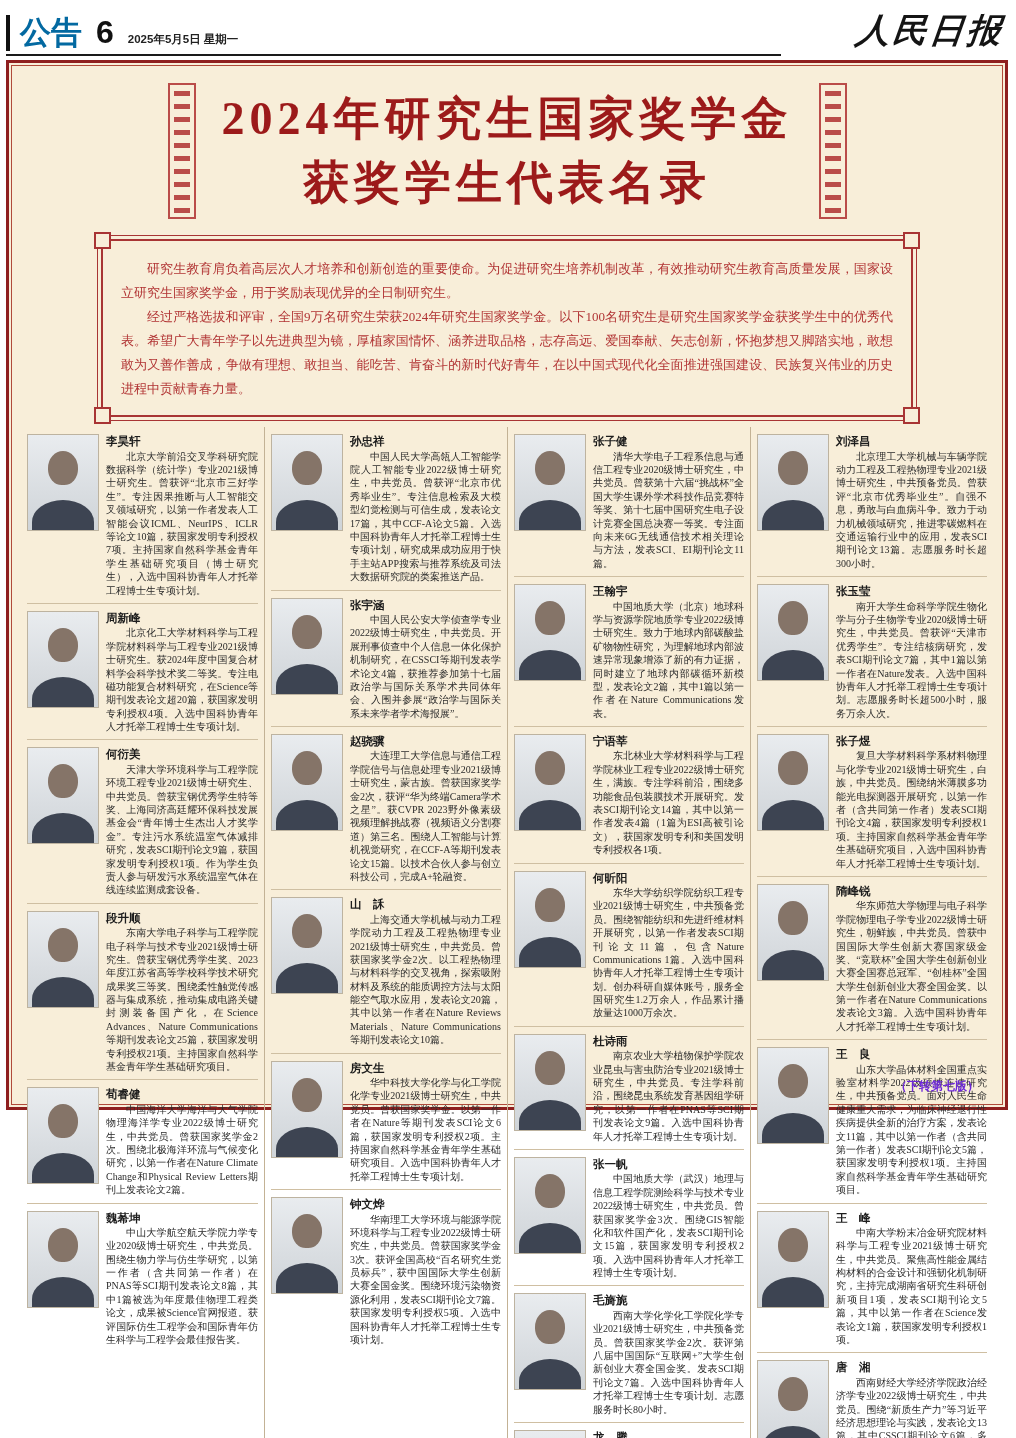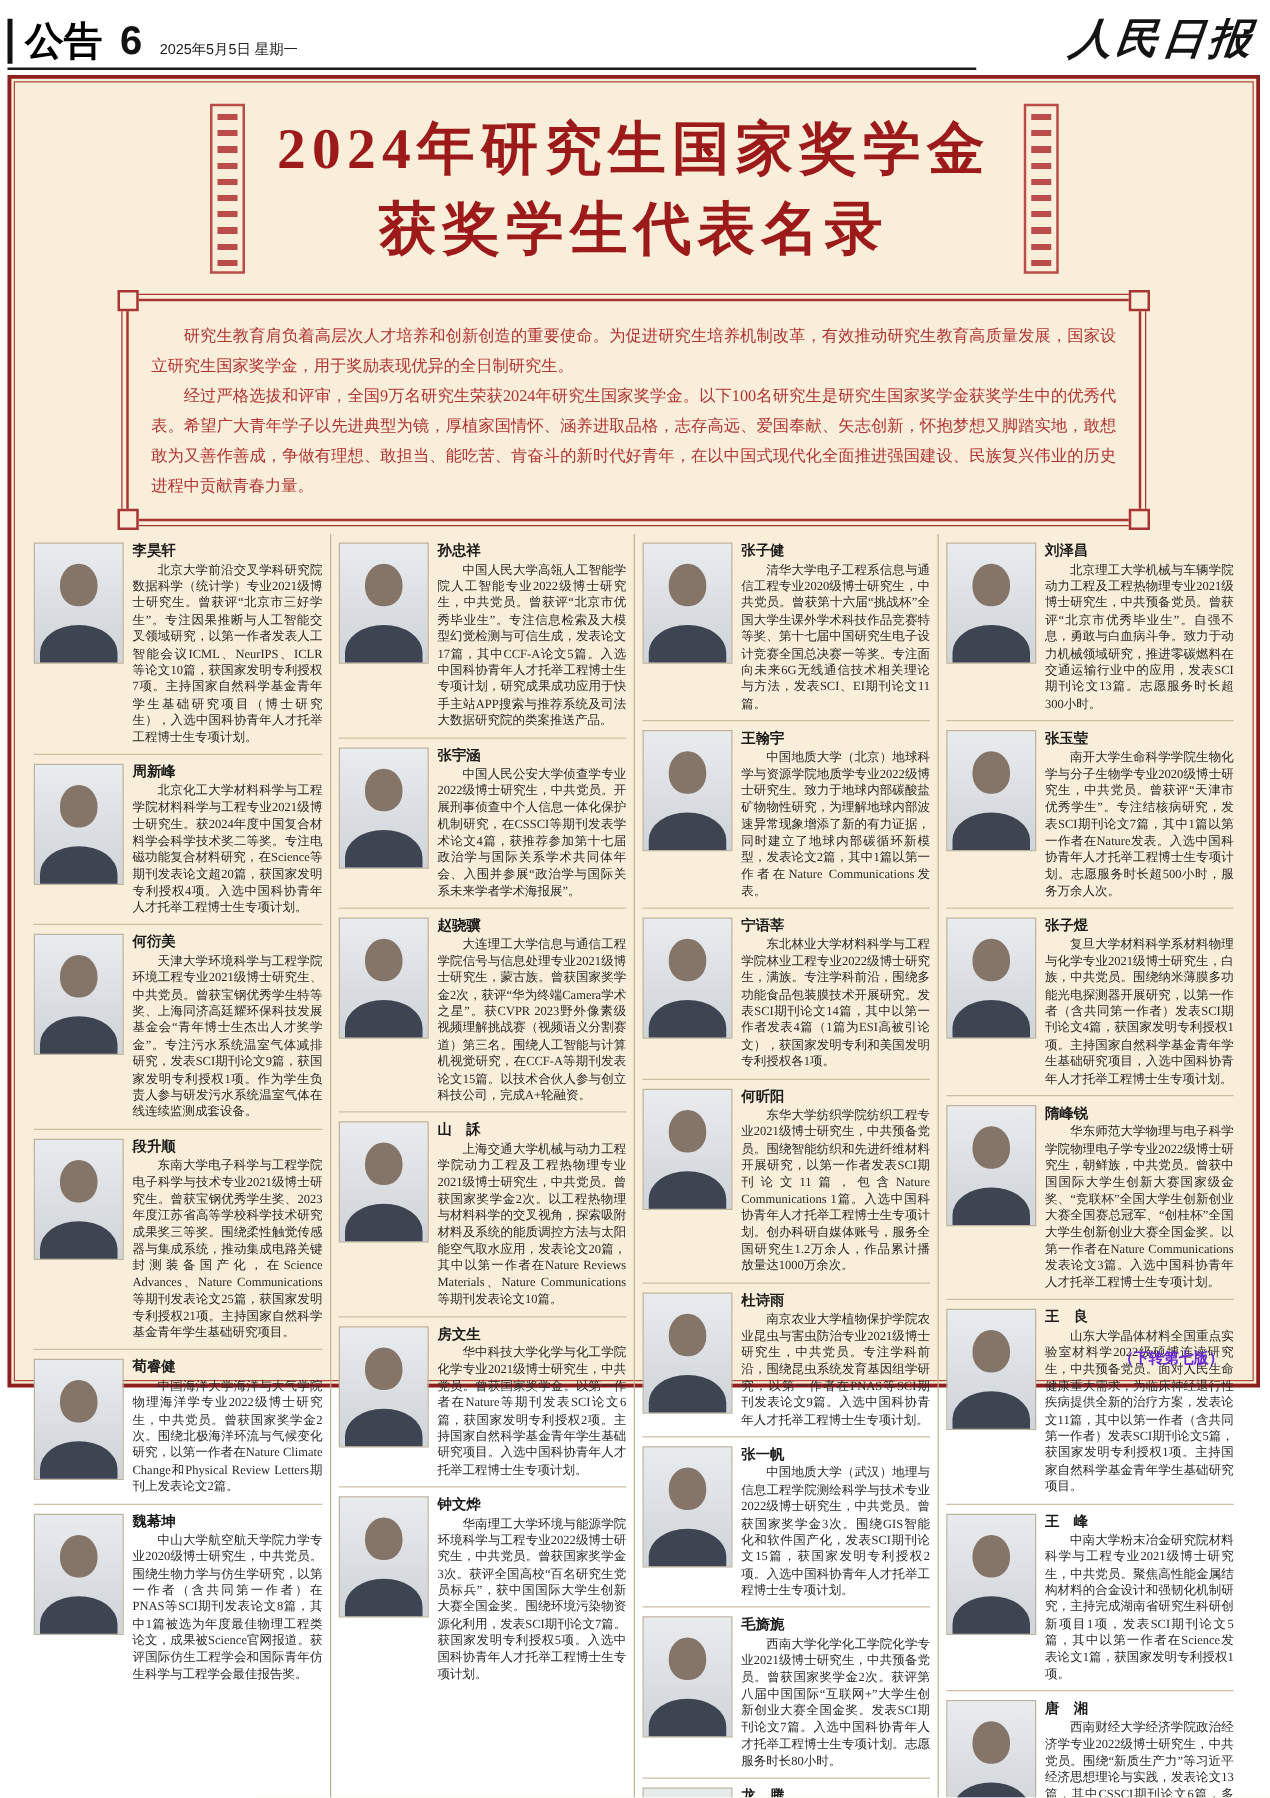--- a/index.html
+++ b/index.html
@@ -3,23 +3,23 @@
 <meta charset="utf-8">
 <style>
   html,body{margin:0;padding:0;background:#fff;}
   .page{position:relative;width:1016px;height:1438px;background:#fff;overflow:hidden;
         font-family:"Liberation Serif","DejaVu Serif",serif;}
   
   .hdr{position:absolute;left:6px;top:6px;right:6px;height:50px;}
   .hdr-rule{position:absolute;left:0;top:48px;width:775px;height:2px;background:#1a1a1a;}
   .hdr-left{position:absolute;left:0;top:0;display:flex;align-items:baseline;gap:14px;}
   .section-label{font-family:"Liberation Sans","DejaVu Sans",sans-serif;font-weight:bold;
-        font-size:31px;color:#000000;border-left:4px solid #111;padding-left:10px;line-height:1.15;}
+        font-size:31px;color:#0369a1;border-left:4px solid #111;padding-left:10px;line-height:1.15;}
   .page-num{font-family:"Liberation Sans",sans-serif;font-weight:bold;font-size:32px;color:#111;}
-  .hdr-date{font-family:"Liberation Sans",sans-serif;font-weight:normal;font-size:11.5px;color:#222;margin-top:26px;}
+  .hdr-date{font-family:"Liberation Sans",sans-serif;font-weight:bold;font-size:11.5px;color:#222;margin-top:26px;}
   .masthead{position:absolute;right:6px;top:2px;font-weight:bold;font-style:italic;
         font-size:34px;color:#141414;letter-spacing:3px;transform:skewX(-6deg);}
   
   .frame{position:absolute;left:6px;top:60px;width:1002px;height:1050px;background:#f8eed9;
         border:3px solid #8f1f1f;box-shadow:inset 0 0 0 2px #f8eed9, inset 0 0 0 3px #b04a3a;
         box-sizing:border-box;padding:8px 12px 6px;}
   
   .title-wrap{display:flex;align-items:center;justify-content:center;gap:26px;margin-top:12px;}
   .ornament{width:24px;height:132px;border:2px solid #b03030;position:relative;opacity:.85;}
   .ornament:before{content:"";position:absolute;left:4px;right:4px;top:4px;bottom:4px;

